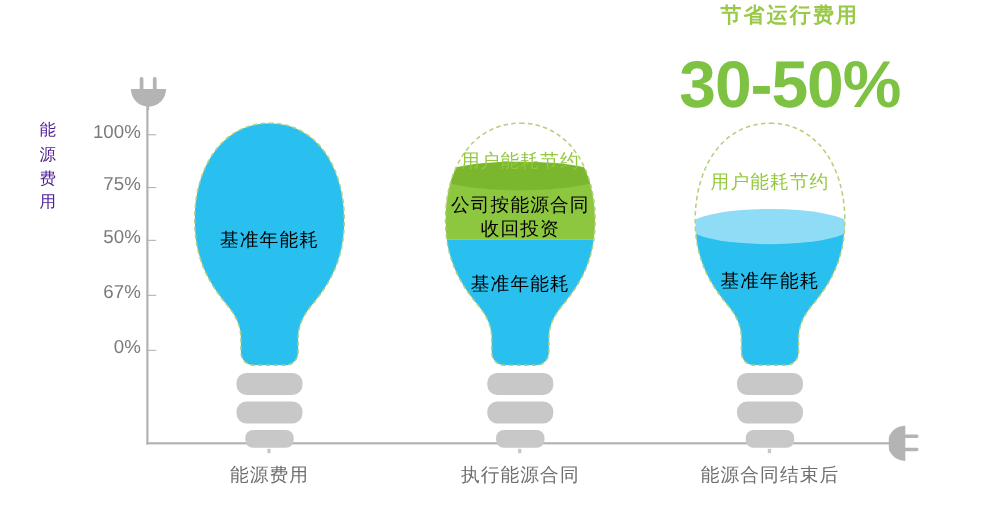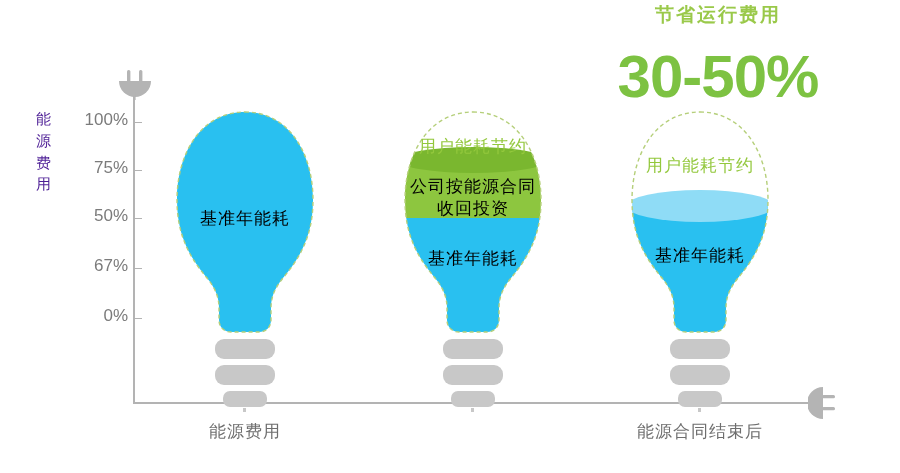--- a/index.html
+++ b/index.html
@@ -190,20 +190,21 @@
   <div class="ytick-wrap" style="top:318px;">
     <div class="ytick" style="top:-12px;">0%</div>
   </div>
   <div class="ytick-mark" style="top:318px;"></div>
 
   <div class="xtick-mark" style="left:245px;"></div>
   <div class="xtick-mark" style="left:473px;"></div>
   <div class="xtick-mark" style="left:700px;"></div>
 
   <div class="xlabel" style="left:155px;">能源费用</div>
+  <div class="xlabel" style="left:383px;">执行能源合同</div>
   <div class="xlabel" style="left:610px;">能源合同结束后</div>
 
   <div class="plug-top">
     <svg width="36" height="30" viewBox="0 0 36 30">
       <rect x="10" y="0" width="3.4" height="12" rx="1.5" fill="#b4b4b4"></rect>
       <rect x="22" y="0" width="3.4" height="12" rx="1.5" fill="#b4b4b4"></rect>
       <path d="M2 11 H34 A16 16 0 0 1 2 11 Z" fill="#b4b4b4"></path>
       <rect x="17" y="22" width="1.6" height="9" fill="#b4b4b4"></rect>
     </svg>
   </div>

